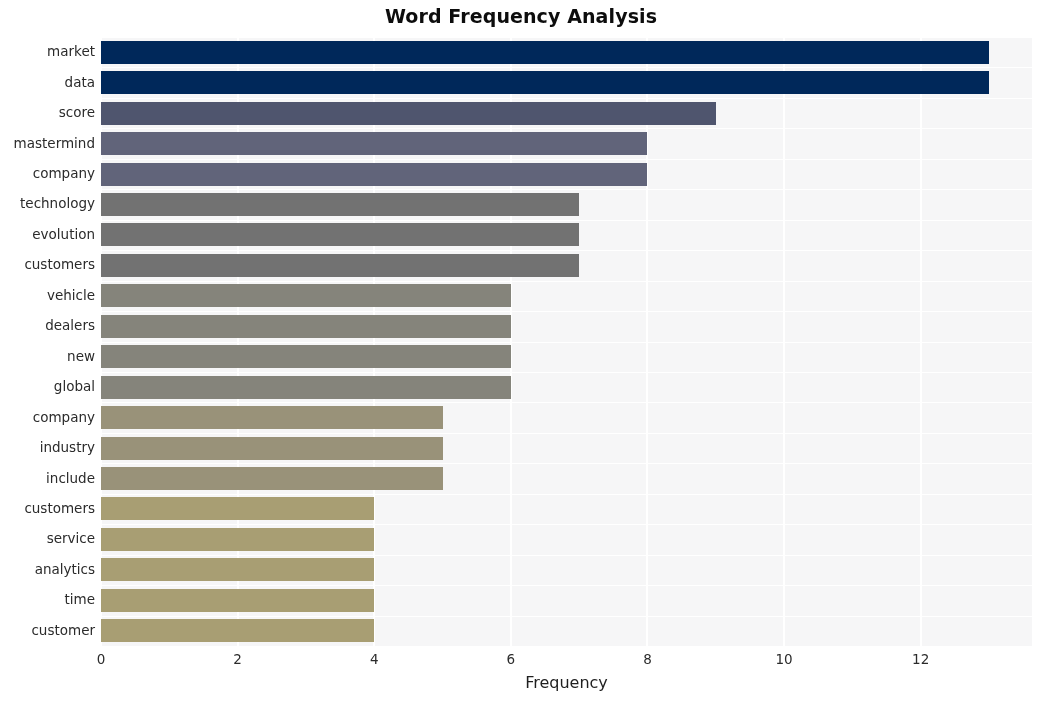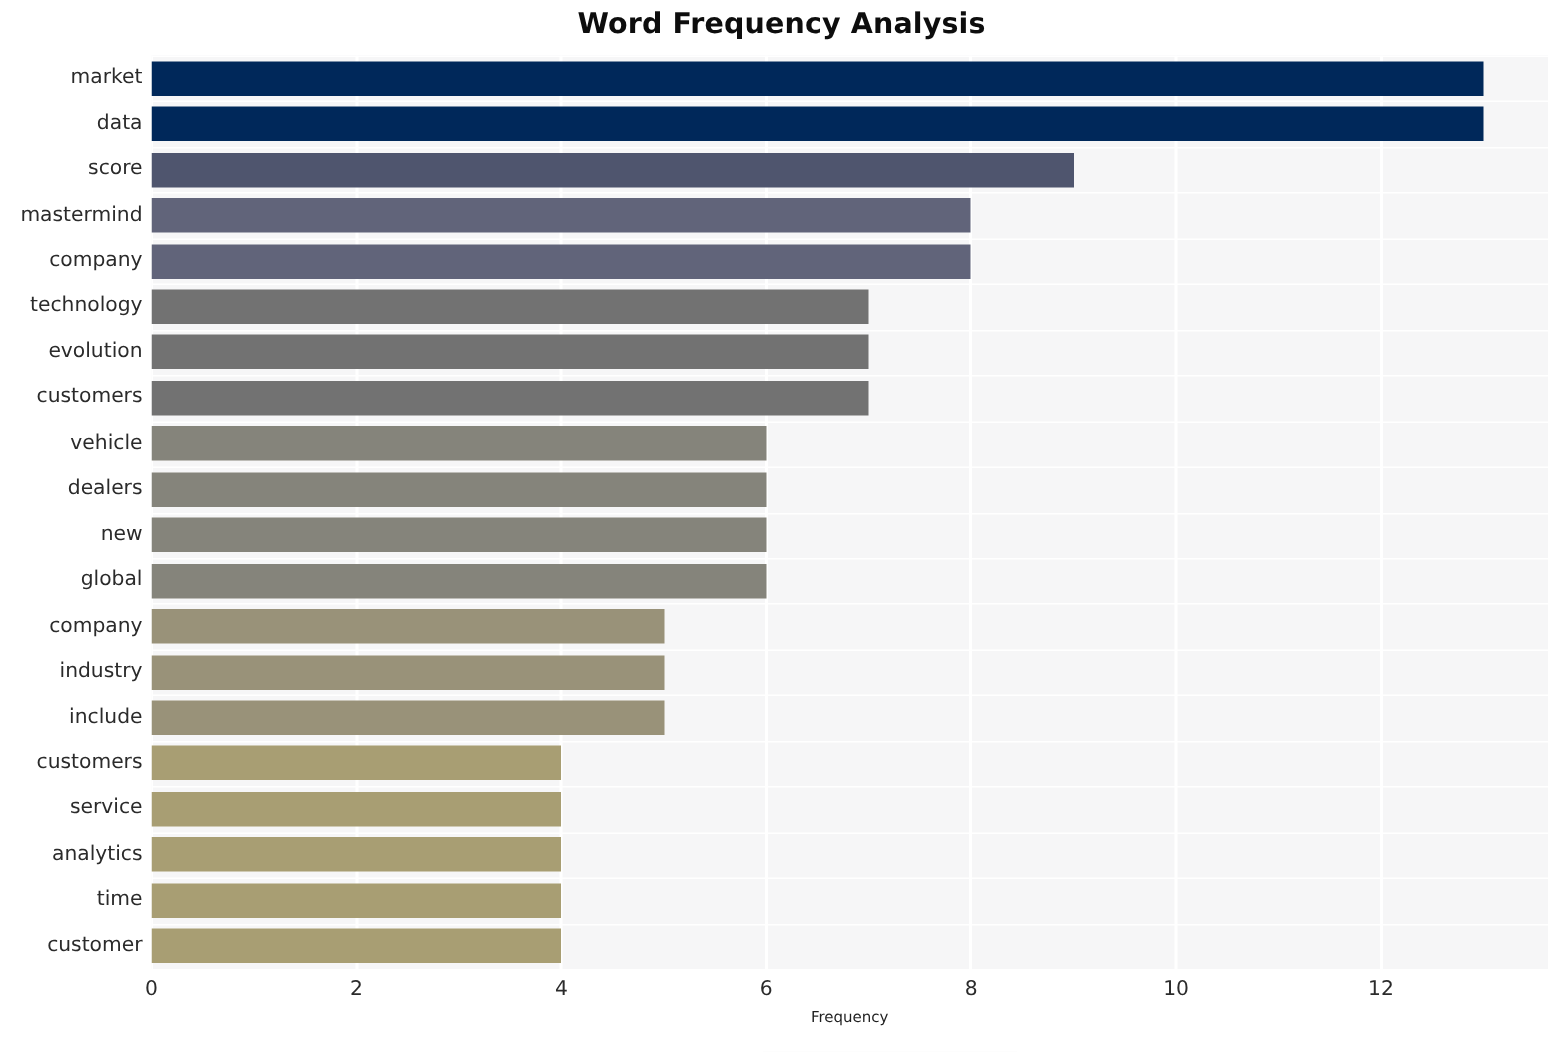--- a/index.html
+++ b/index.html
@@ -107,21 +107,21 @@
     font-size: 13.5px;
     color: #2b2b2b;
   }
 
   #x-axis-label {
     position: absolute;
     left: 101px;
     top: 673px;
     width: 931px;
     text-align: center;
-    font-size: 10px;
+    font-size: 16px;
     color: #1f1f1f;
   }
 </style>
 </head>
 <body>
 
 <div id="figure">
 
   <div id="chart-title">Word Frequency Analysis</div>
 

